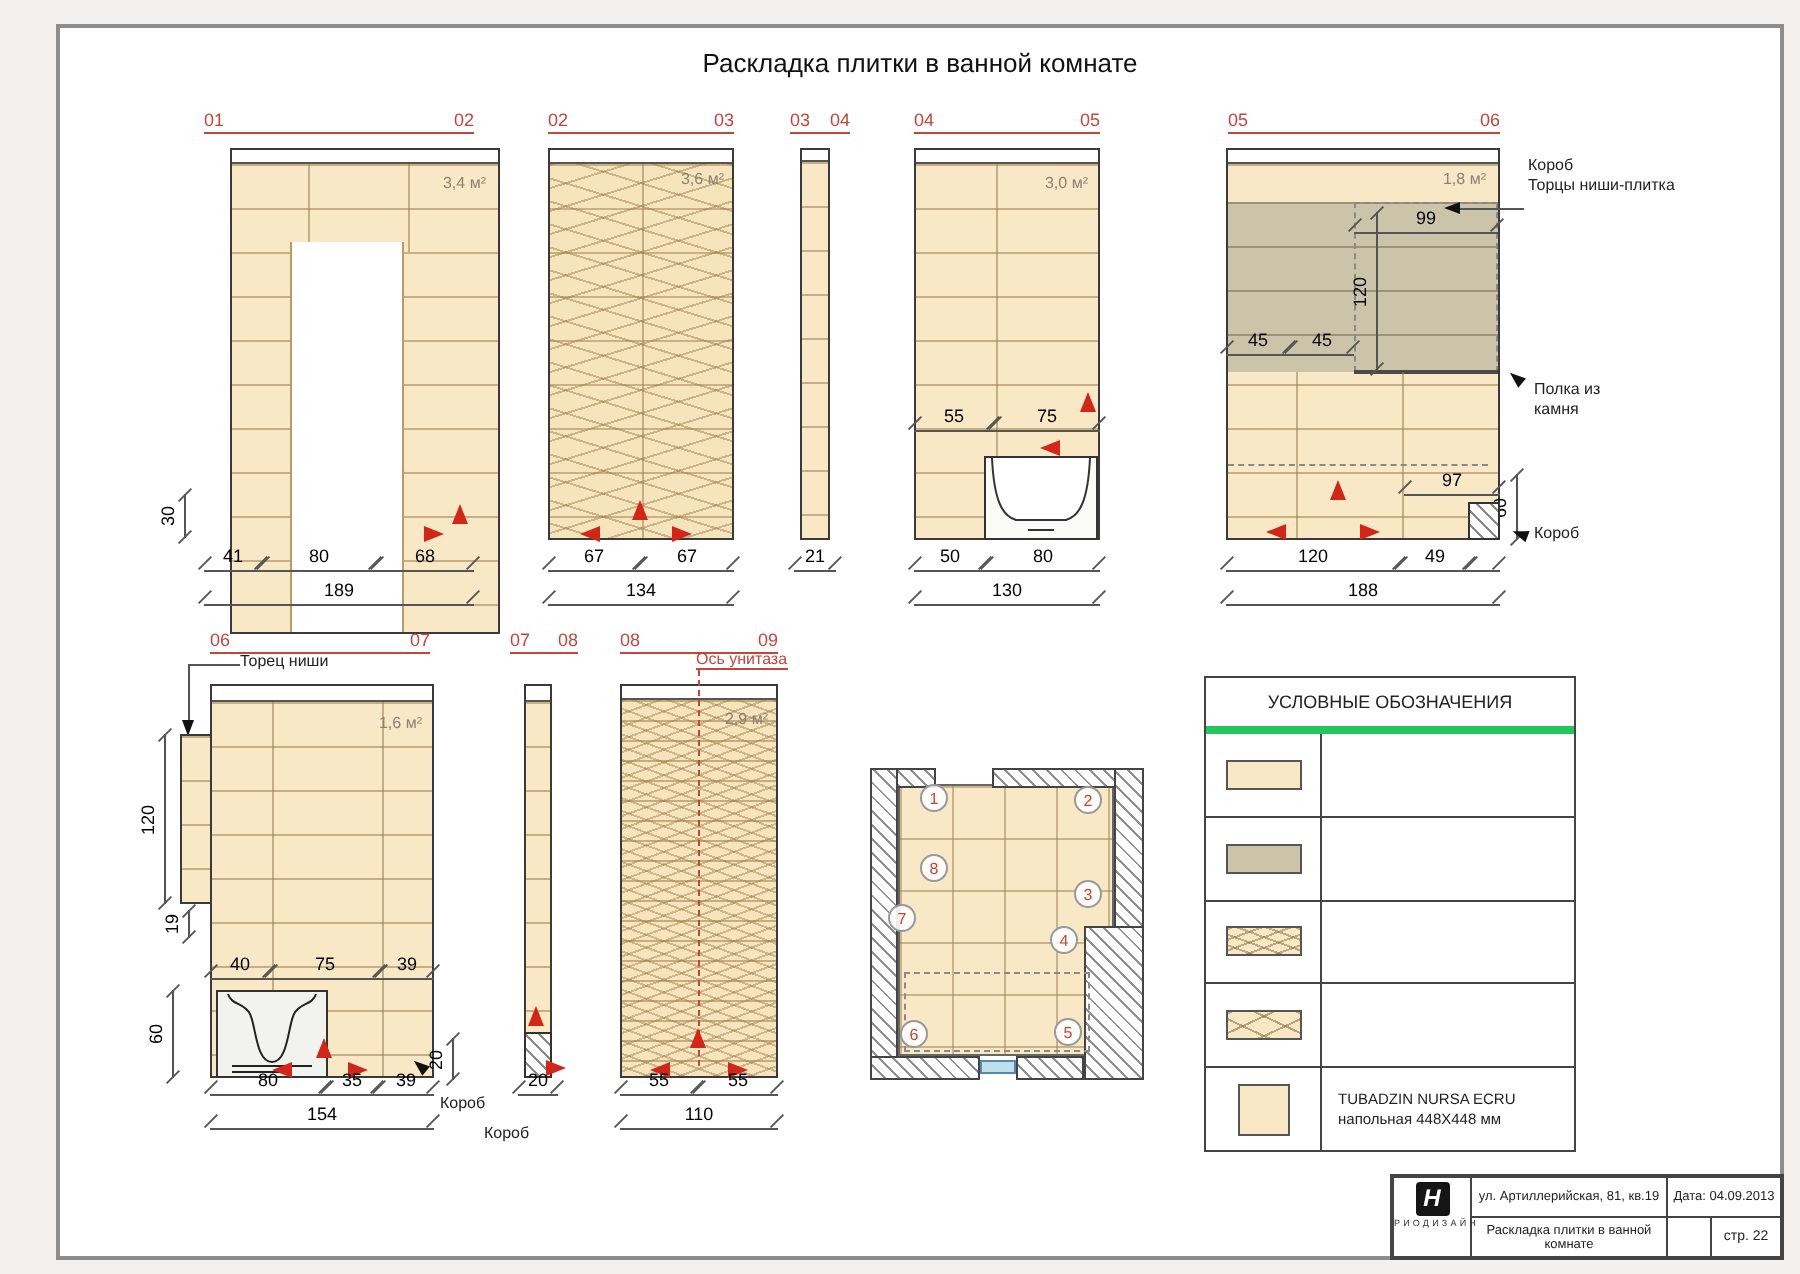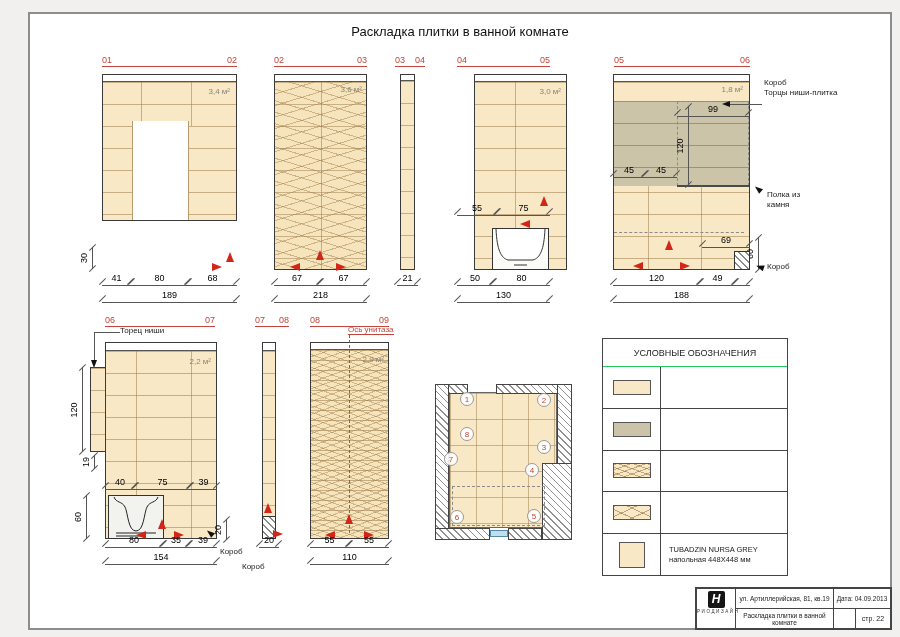--- a/index.html
+++ b/index.html
@@ -69,21 +69,21 @@
       repeating-linear-gradient(180deg,rgba(158,126,76,.5) 0px,rgba(158,126,76,.5) 1px,transparent 1px,transparent 26px),
       repeating-linear-gradient(90deg,rgba(158,126,76,.5) 0px,rgba(158,126,76,.5) 1px,transparent 1px,transparent 26px)}
   .hatchwall{position:absolute;background-color:#fff;border:1px solid #444;
     background-image:repeating-linear-gradient(45deg,transparent 0px,transparent 4px,#909090 4px,#909090 5px)}
   .pnum{position:absolute;width:14px;height:14px;border:1px solid #999;border-radius:50%;background:rgba(255,255,255,.9);
     color:#c4453c;font-size:8px;line-height:13px;text-align:center}
   .doorleaf{position:absolute;background:#bfe0ea;border:1px solid #5588aa}
 
   
   .legend{position:absolute;border:1px solid #444;background:#fff}
-  .lg-h{height:28px;border-bottom:1px solid #22c55e;display:flex;align-items:center;justify-content:center;font-size:9px;color:#222}
+  .lg-h{height:28px;border-bottom:4px solid #22c55e;display:flex;align-items:center;justify-content:center;font-size:9px;color:#222}
   .lg-r{height:41.8px;border-bottom:1px solid #444;display:flex}
   .lg-r:last-child{border-bottom:none}
   .lg-sw{width:58px;border-right:1px solid #444;display:flex;align-items:center;justify-content:center}
   .lg-lab{flex:1;display:flex;align-items:center;font-size:7.5px;line-height:1.3;padding:2px 8px;color:#222}
   .sw{width:38px;height:15px;border:1px solid #555;background:#f8e8c6}
   .sw.grey{background:#ccc4a9}
   .sw.dec{background-image:
       repeating-linear-gradient(160deg,rgba(140,105,55,.5) 0px,rgba(140,105,55,.5) 1px,transparent 1px,transparent 5px),
       repeating-linear-gradient(200deg,rgba(140,105,55,.5) 0px,rgba(140,105,55,.5) 1px,transparent 1px,transparent 5px)}
   .sw.str{background-image:
@@ -107,21 +107,21 @@
 <body>
 
 <div class="page">
   <div class="sheet-title">Раскладка плитки в ванной комнате</div>
 
   <div>
     <div class="mk" style="left:72px;top:40px;width:135px">
       <span class="m1">01</span>
       <span class="m2">02</span>
     </div>
-    <div class="wall" style="left:72px;top:60px;width:135px;height:147px">
+    <div class="wall" style="left:85px;top:60px;width:135px;height:243px">
       <div class="ceil" style="height:7px"></div>
       <div class="rows22" style="top:7px"></div>
       <div class="vjoint" style="left:38px;top:7px;height:44px"></div>
       <div class="vjoint" style="left:88px;top:7px;height:44px"></div>
       <div class="door" style="left:29px;width:57px;top:46px;bottom:0"></div>
       <div class="area" style="right:6px;top:12px">3,4 м²</div>
     </div>
     <div class="au" style="left:196px;top:238px"></div>
     <div class="ar" style="left:182px;top:249px"></div>
     <div class="dv" style="left:62px;top:233px;height:22px">
@@ -155,21 +155,21 @@
     <div class="au" style="left:286px;top:236px"></div>
     <div class="al" style="left:260px;top:249px"></div>
     <div class="ar" style="left:306px;top:249px"></div>
     <div class="dh" style="left:244px;top:271px;width:46px">
         <b>67</b>
       </div>
     <div class="dh" style="left:290px;top:271px;width:47px">
         <b>67</b>
       </div>
     <div class="dh" style="left:244px;top:288px;width:93px">
-        <b>218</b>
+        <b>134</b>
       </div>
   </div>
 
   <div>
     <div class="mk" style="left:365px;top:40px;width:30px">
       <span class="m1">03</span>
       <span class="m2">04</span>
     </div>
     <div class="wall" style="left:370px;top:60px;width:15px;height:196px">
       <div class="ceil" style="height:6px"></div>
@@ -178,21 +178,21 @@
     <div class="dh" style="left:367px;top:271px;width:21px">
         <b>21</b>
       </div>
   </div>
 
   <div>
     <div class="mk" style="left:427px;top:40px;width:93px">
       <span class="m1">04</span>
       <span class="m2">05</span>
     </div>
-    <div class="wall" style="left:444px;top:60px;width:93px;height:196px">
+    <div class="wall" style="left:427px;top:60px;width:93px;height:196px">
       <div class="ceil" style="height:7px"></div>
       <div class="rows22" style="top:7px"></div>
       <div class="vjoint" style="left:40px;top:7px;bottom:0"></div>
       <div class="area" style="right:5px;top:12px">3,0 м²</div>
     </div>
     <div class="dh" style="left:427px;top:201px;width:40px">
         <b>55</b>
       </div>
     <div class="dh" style="left:467px;top:201px;width:53px">
         <b>75</b>
@@ -239,21 +239,21 @@
     <div class="dv" style="left:658px;top:92px;height:79px">
         <b>120</b>
       </div>
     <div class="dh" style="left:583px;top:163px;width:32px">
         <b>45</b>
       </div>
     <div class="dh" style="left:615px;top:163px;width:32px">
         <b>45</b>
       </div>
     <div class="dh" style="left:672px;top:233px;width:48px">
-        <b>69</b>
+        <b>97</b>
       </div>
     <div class="dv" style="left:728px;top:223px;height:33px">
         <b>60</b>
       </div>
     <div class="hatchfill" style="left:704px;top:237px;width:16px;height:19px"></div>
     <div class="au" style="left:635px;top:226px"></div>
     <div class="al" style="left:603px;top:248px"></div>
     <div class="ar" style="left:650px;top:248px"></div>
     <div class="lab" style="left:734px;top:64px">Короб</div>
     <div class="lab" style="left:734px;top:74px">Торцы ниши-плитка</div>
@@ -283,21 +283,21 @@
     </div>
     <div class="lab" style="left:90px;top:312px">Торец ниши</div>
     <div class="ld" style="left:64px;top:318px;width:26px"></div>
     <div class="ldv" style="left:64px;top:318px;height:28px"></div>
     <div class="abd" style="left:61px;top:346px"></div>
     <div class="wall" style="left:75px;top:328px;width:112px;height:197px">
       <div class="ceil" style="height:8px"></div>
       <div class="rows22" style="top:8px"></div>
       <div class="vjoint" style="left:30px;top:8px;bottom:0"></div>
       <div class="vjoint" style="left:85px;top:8px;bottom:0"></div>
-      <div class="area" style="right:5px;top:14px">2,2 м²</div>
+      <div class="area" style="right:5px;top:14px">1,6 м²</div>
     </div>
     <div class="wall" style="left:60px;top:353px;width:16px;height:85px">
       <div class="rows22" style="top:0"></div>
     </div>
     <div class="dv" style="left:52px;top:353px;height:85px">
         <b>120</b>
       </div>
     <div class="dv" style="left:64px;top:441px;height:14px">
         <b>19</b>
       </div>
@@ -427,21 +427,21 @@
     </div>
     <div class="lg-r">
       <div class="lg-sw">
           <div class="sw str"></div>
         </div>
     </div>
     <div class="lg-r">
       <div class="lg-sw">
           <div class="sw floor"></div>
         </div>
-      <div class="lg-lab">TUBADZIN NURSA GREY напольная 448Х448 мм</div>
+      <div class="lg-lab">TUBADZIN NURSA ECRU напольная 448Х448 мм</div>
     </div>
   </div>
 
   <div class="tb" style="left:665px;top:573px;width:197px;height:43px">
     <div class="tb-logo">
       <div class="tb-glyph">Н</div>
       <div class="tb-lt">РИОДИЗАЙН</div>
     </div>
     <div class="tb-a">ул. Артиллерийская, 81, кв.19</div>
     <div class="tb-d">Дата: 04.09.2013</div>

